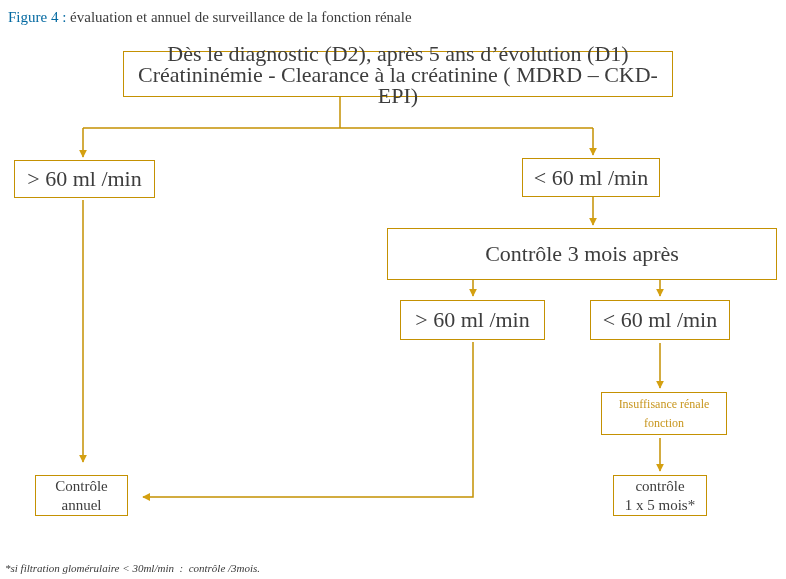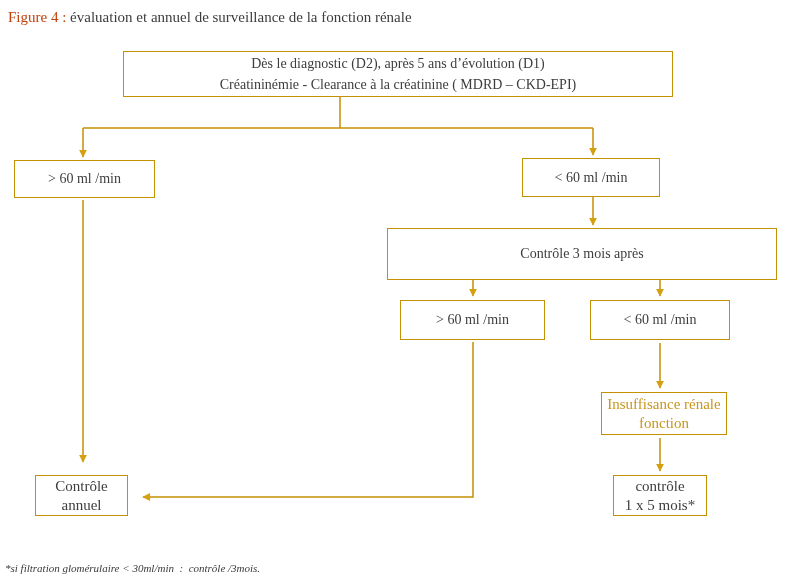--- a/index.html
+++ b/index.html
@@ -15,39 +15,39 @@
     background:#ffffff;
     font-family:"Liberation Serif","DejaVu Serif",serif;
     color:var(--ink);
     overflow:hidden;
   }
   #connectors{position:absolute;left:0;top:0;width:786px;height:579px;}
   .title{
     position:absolute;left:8px;top:9px;
     font-size:15px;white-space:pre;
   }
-  .title .fig{color:#c2410c;}
+  .title .fig{color:#0369a1;}
   .box{
     position:absolute;
     border:1.5px solid var(--gold-border);
     background:#ffffff;
     display:flex;flex-direction:column;
     align-items:center;justify-content:center;
     text-align:center;
-    font-size:14px;line-height:20px;
+    font-size:22px;line-height:20px;
     color:var(--ink);
     box-sizing:border-box;
   }
   #box-diagnostic{left:123px;top:51px;width:550px;height:46px;line-height:21px;}
   #box-gt60-l2{left:14px;top:160px;width:141px;height:38px;}
   #box-lt60-l2{left:522px;top:158px;width:138px;height:39px;}
   #box-ctrl3{left:387px;top:228px;width:390px;height:52px;}
   #box-gt60-l3{left:400px;top:300px;width:145px;height:40px;}
   #box-lt60-l3{left:590px;top:300px;width:140px;height:40px;}
-  #box-irc{left:601px;top:392px;width:126px;height:43px;color:var(--gold-text);font-size:15px;line-height:19px;}
+  #box-irc{left:601px;top:392px;width:126px;height:43px;color:var(--gold-text);font-size:12px;line-height:19px;}
   #box-ctrl6{left:613px;top:475px;width:94px;height:41px;font-size:15px;line-height:19px;}
   #box-annuel{left:35px;top:475px;width:93px;height:41px;font-size:15px;line-height:19px;}
   .footnote{
     position:absolute;left:5px;top:531px;
     font-size:11px;line-height:15px;
     font-style:italic;color:#3a3a3a;
     white-space:pre;
   }
 </style>
 </head>

